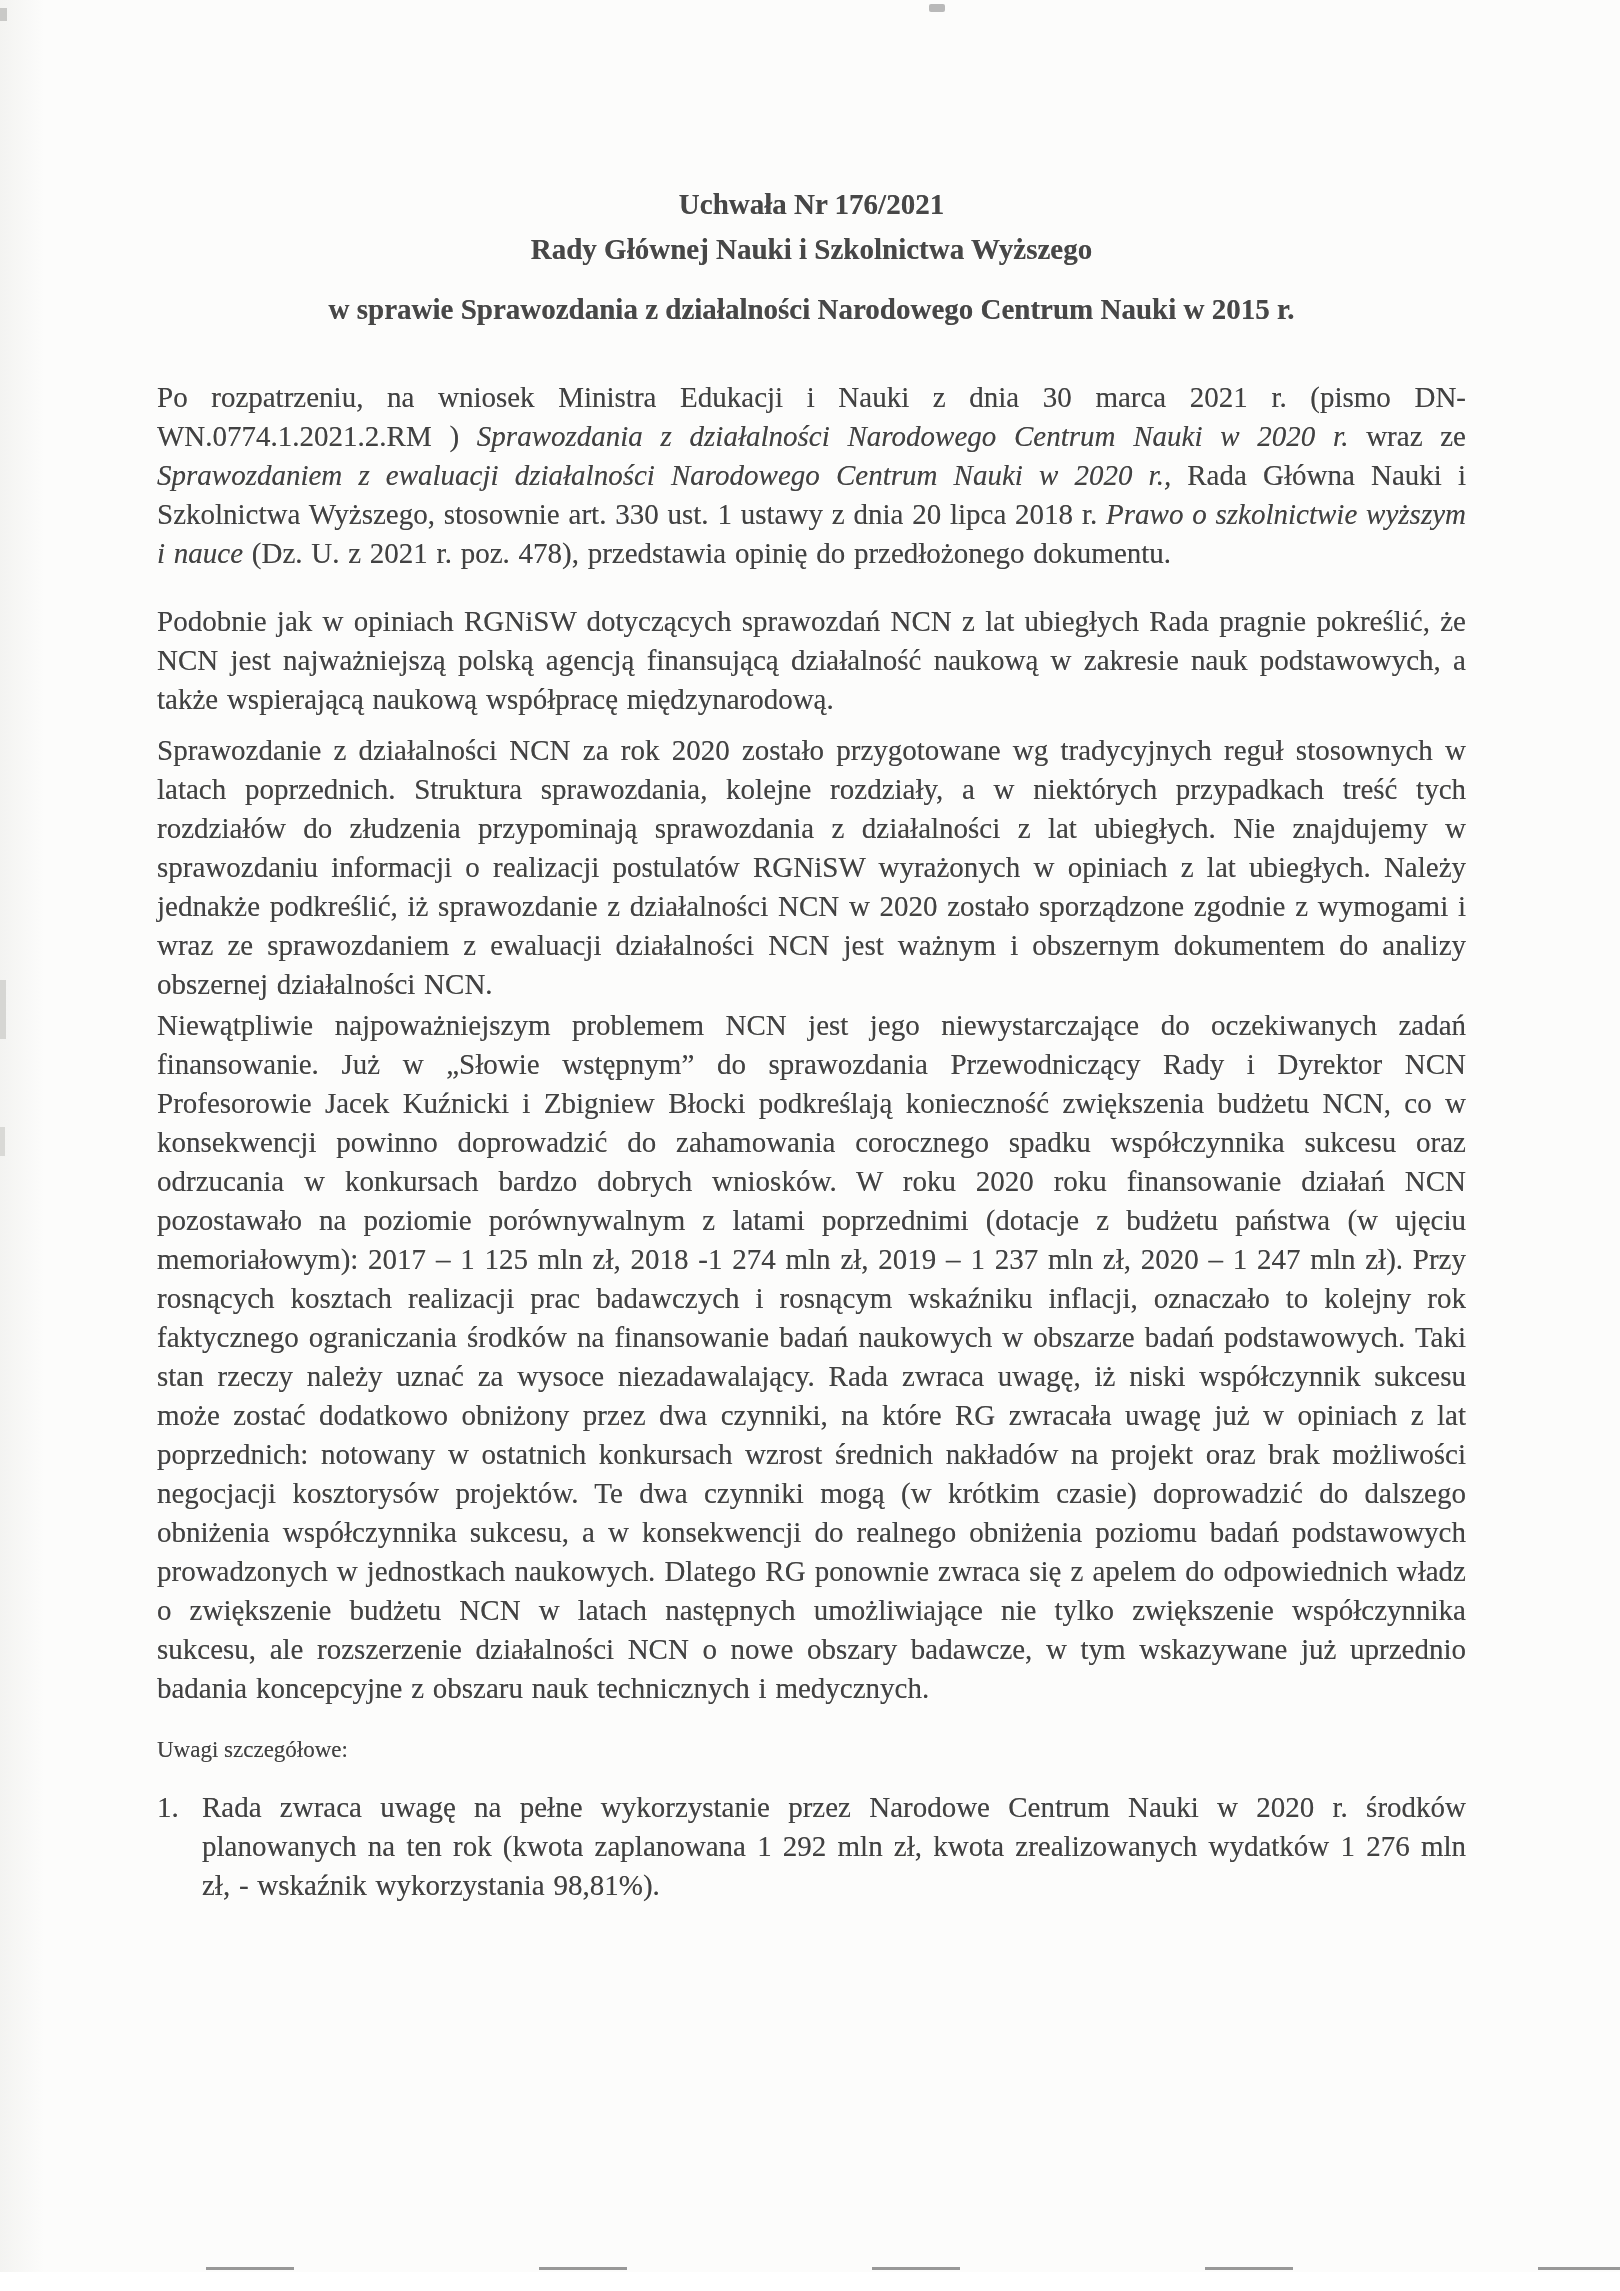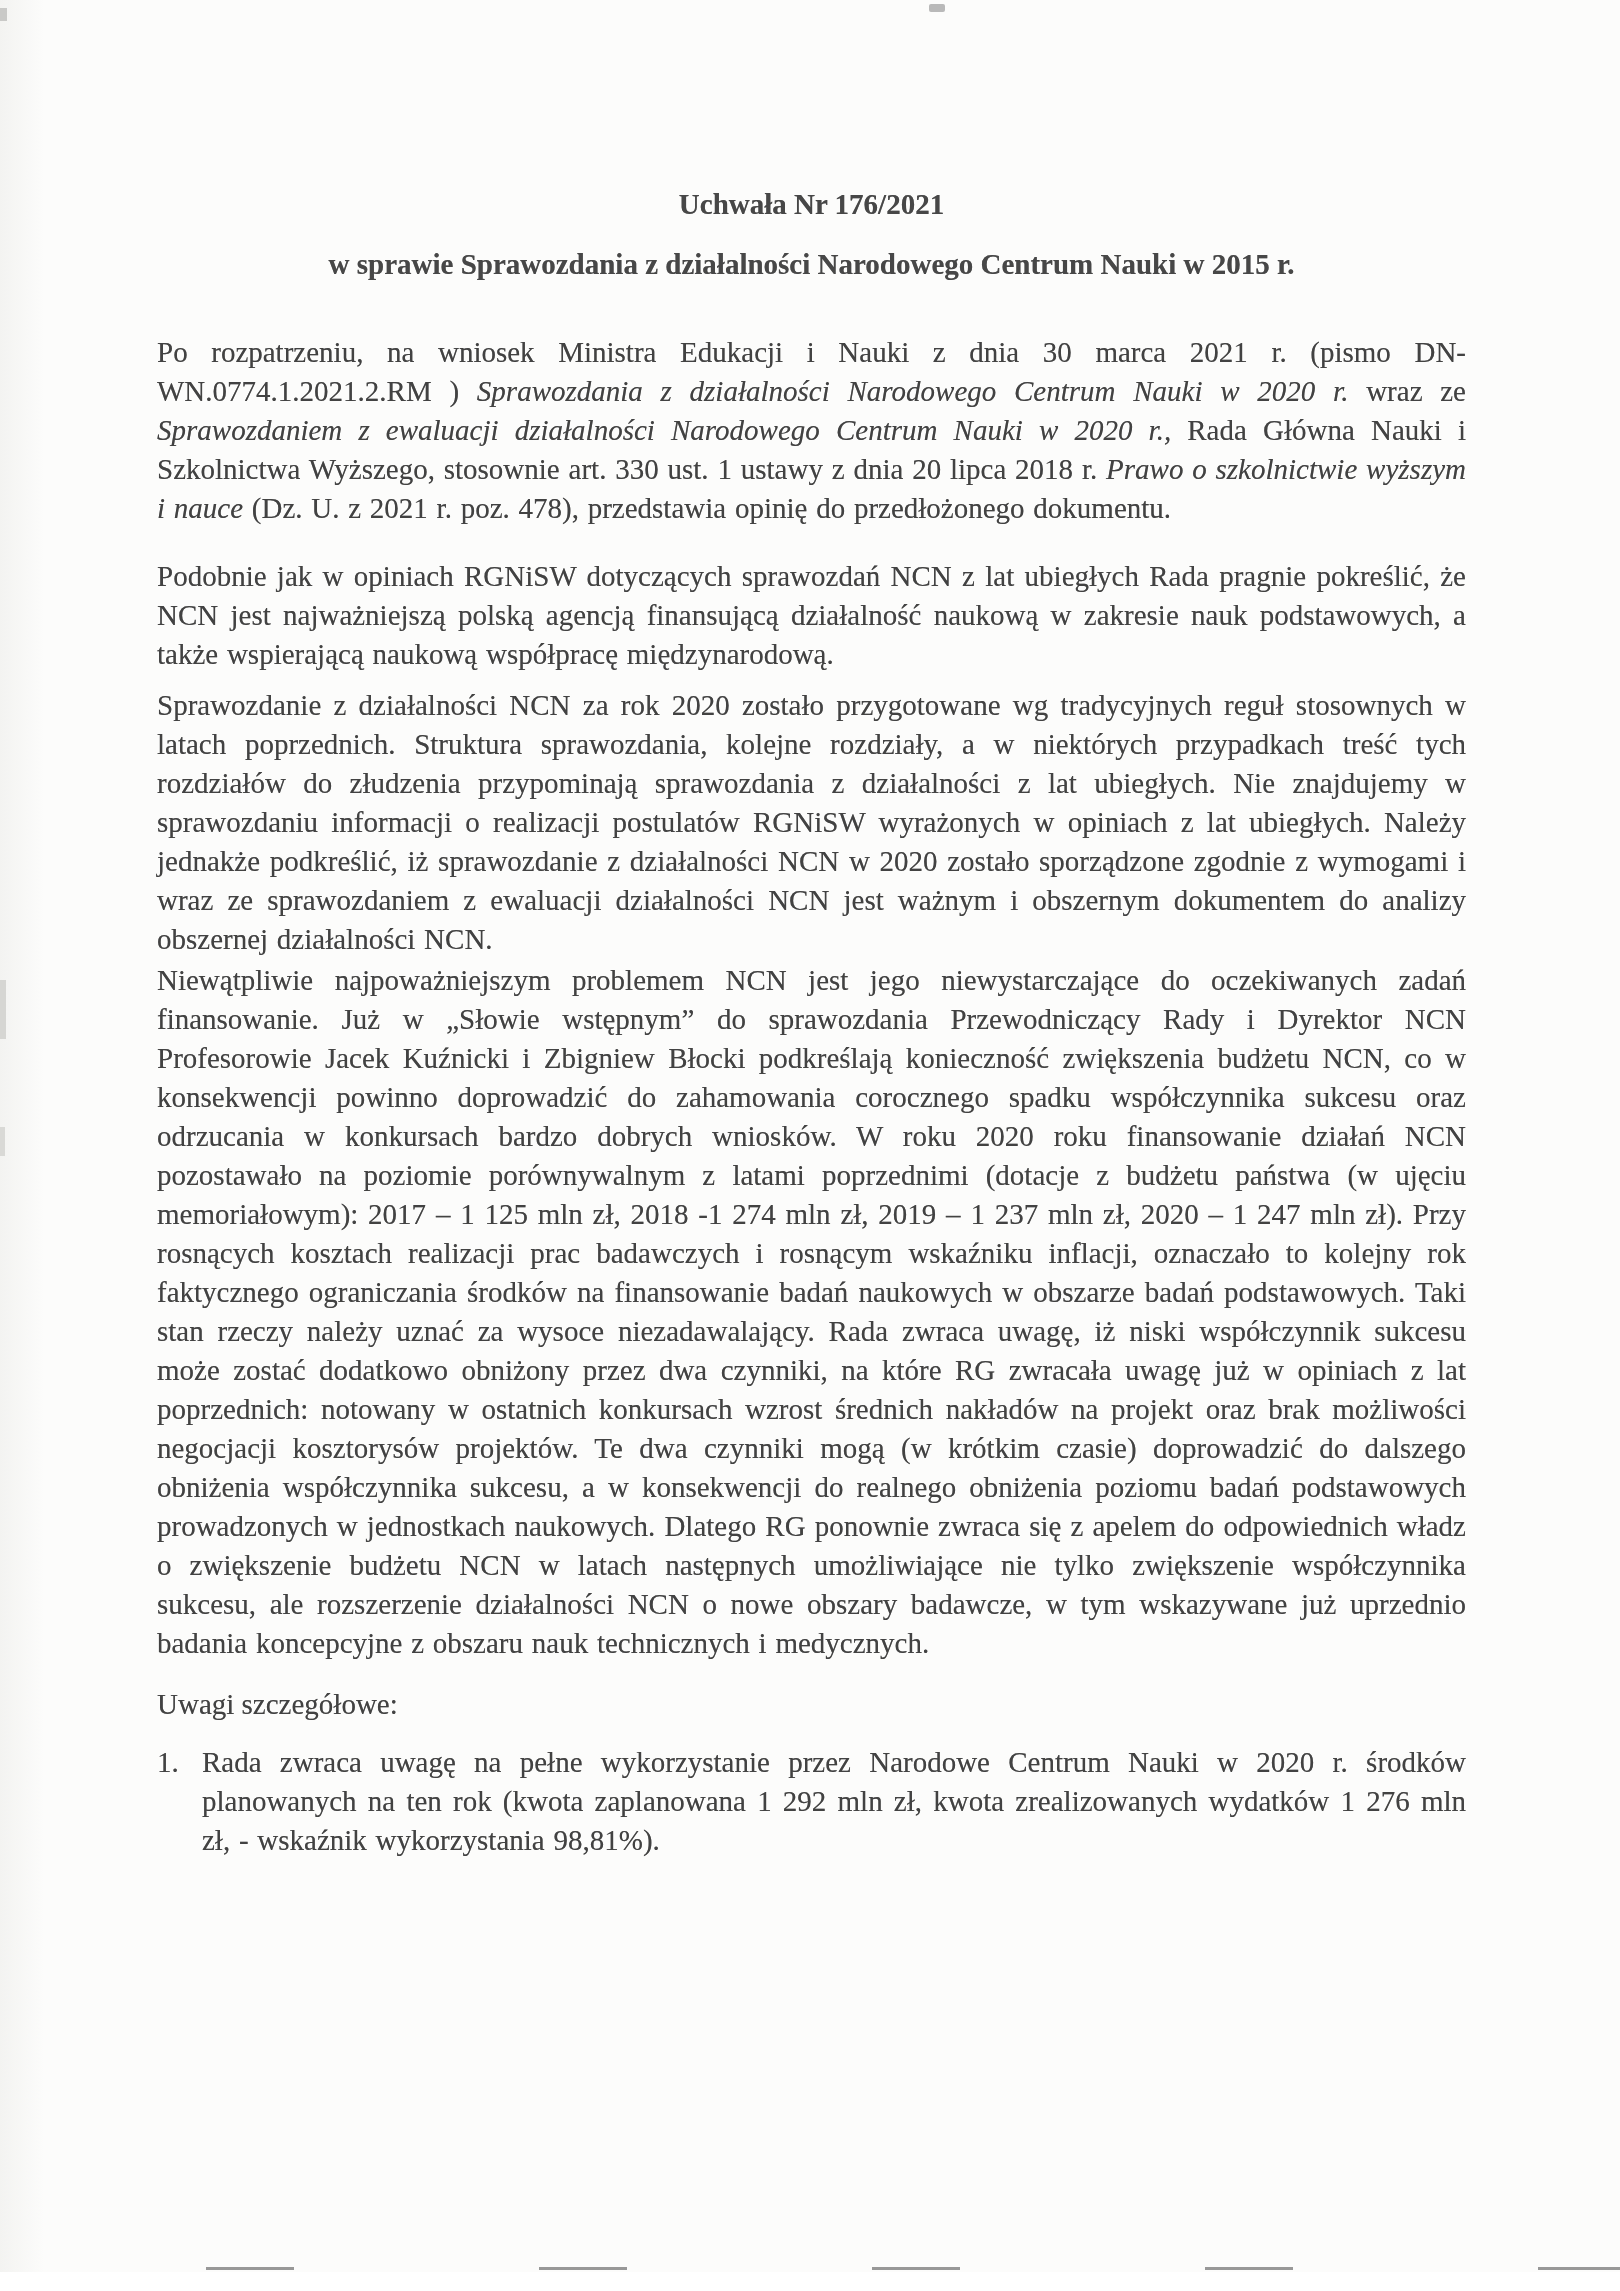--- a/index.html
+++ b/index.html
@@ -46,21 +46,21 @@
     font-size: 29px;
     line-height: 39px;
     word-spacing: 1.5px;
   }
   .para.p1 { margin-top: 49px; }
   .para.p2 { margin-top: 29px; }
   .para.p3 { margin-top: 12.7px; }
   .para.p4 { margin-top: 2px; }
   .remarks-heading {
     margin-top: 21.6px;
-    font-size: 29px;
+    font-size: 23px;
     line-height: 39px;
   }
   .list-item {
     position: relative;
     margin-top: 19.6px;
     padding-left: 45px;
     font-size: 29px;
     line-height: 39px;
     text-align: justify;
     word-spacing: 1.5px;
@@ -115,20 +115,21 @@
 
   <div class="speck-top-right"></div>
   <div class="speck-left-1"></div>
   <div class="speck-left-2"></div>
   <div class="speck-left-3"></div>
 
   <div class="content">
 
     <div class="title-block">
       <div>Uchwała Nr 176/2021</div>
+      <div>Rady Głównej Nauki i Szkolnictwa Wyższego</div>
     </div>
 
     <div class="subject">w sprawie Sprawozdania z działalności Narodowego Centrum Nauki w 2015 r.</div>
 
     <p class="para p1"><span>Po rozpatrzeniu, na wniosek Ministra Edukacji i Nauki z dnia 30 marca 2021 r. (pismo DN-WN.0774.1.2021.2.RM ) </span><i>Sprawozdania z działalności Narodowego Centrum Nauki w 2020 r.</i><span> wraz ze </span><i>Sprawozdaniem z ewaluacji działalności Narodowego Centrum Nauki w 2020 r.,</i><span> Rada Główna Nauki i Szkolnictwa Wyższego, stosownie art. 330 ust. 1 ustawy z dnia 20 lipca 2018 r. </span><i>Prawo o szkolnictwie wyższym i nauce</i><span> (Dz. U. z 2021 r. poz. 478), przedstawia opinię do przedłożonego dokumentu.</span></p>
 
     <p class="para p2">Podobnie jak w opiniach RGNiSW dotyczących sprawozdań NCN z lat ubiegłych Rada pragnie pokreślić, że NCN jest najważniejszą polską agencją finansującą działalność naukową w zakresie nauk podstawowych, a także wspierającą naukową współpracę międzynarodową.</p>
 
     <p class="para p3">Sprawozdanie z działalności NCN za rok 2020 zostało przygotowane wg tradycyjnych reguł stosownych w latach poprzednich. Struktura sprawozdania, kolejne rozdziały, a w niektórych przypadkach treść tych rozdziałów do złudzenia przypominają sprawozdania z działalności z lat ubiegłych. Nie znajdujemy w sprawozdaniu informacji o realizacji postulatów RGNiSW wyrażonych w opiniach z lat ubiegłych. Należy jednakże podkreślić, iż sprawozdanie z działalności NCN w 2020 zostało sporządzone zgodnie z wymogami i wraz ze sprawozdaniem z ewaluacji działalności NCN jest ważnym i obszernym dokumentem do analizy obszernej działalności NCN.</p>
 

